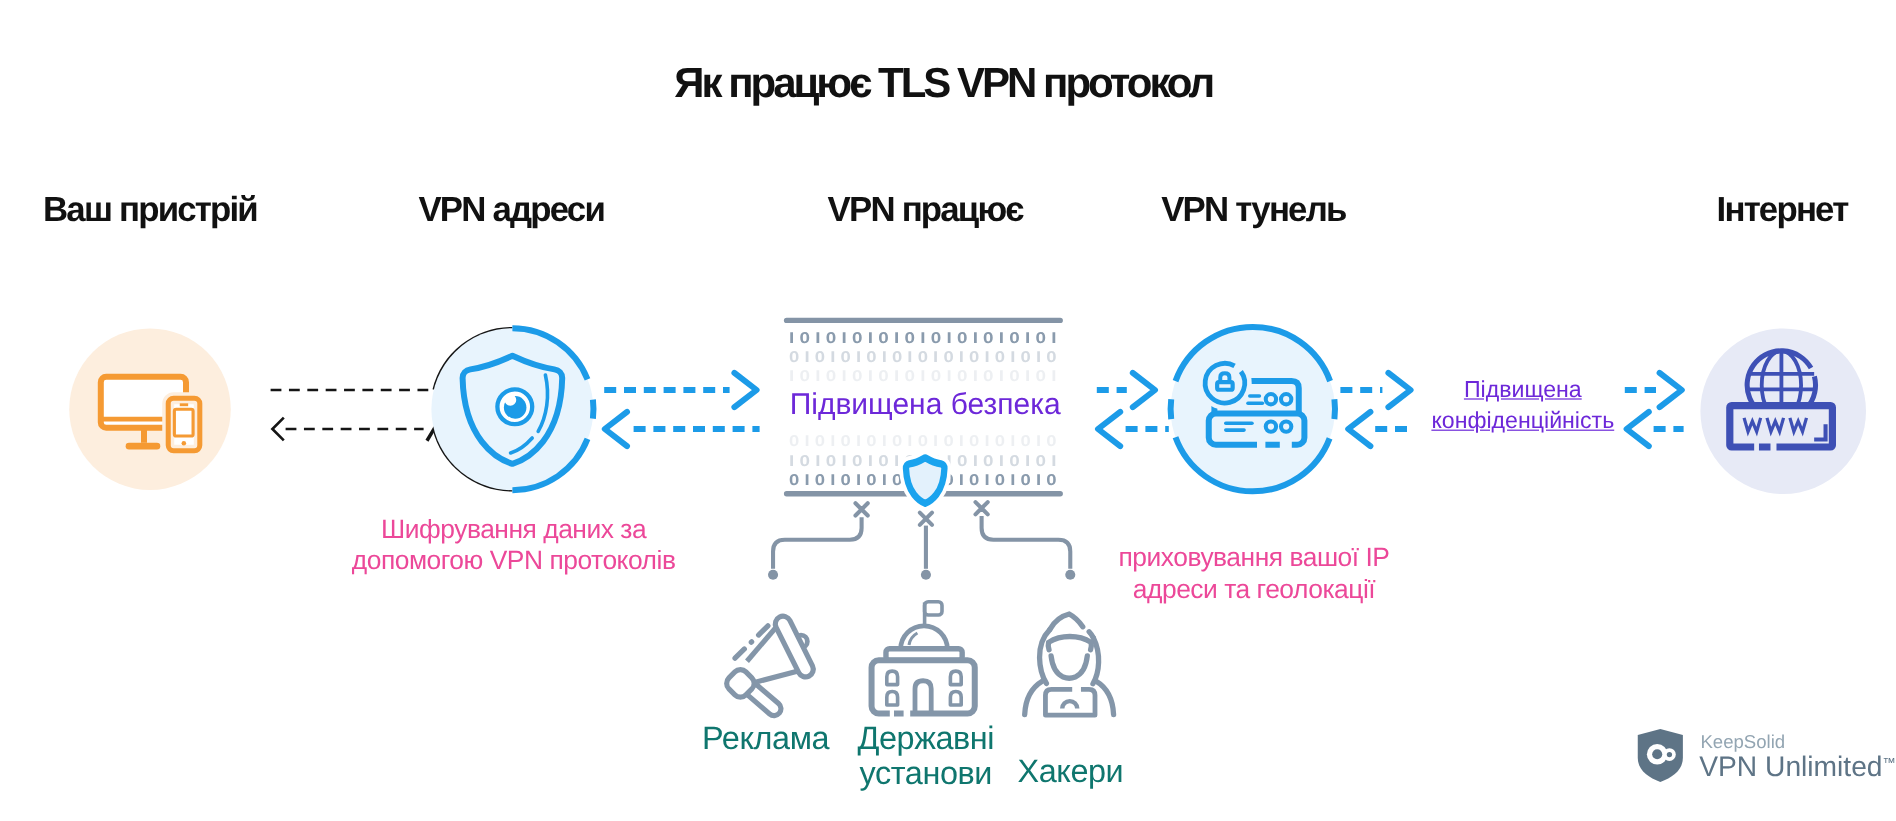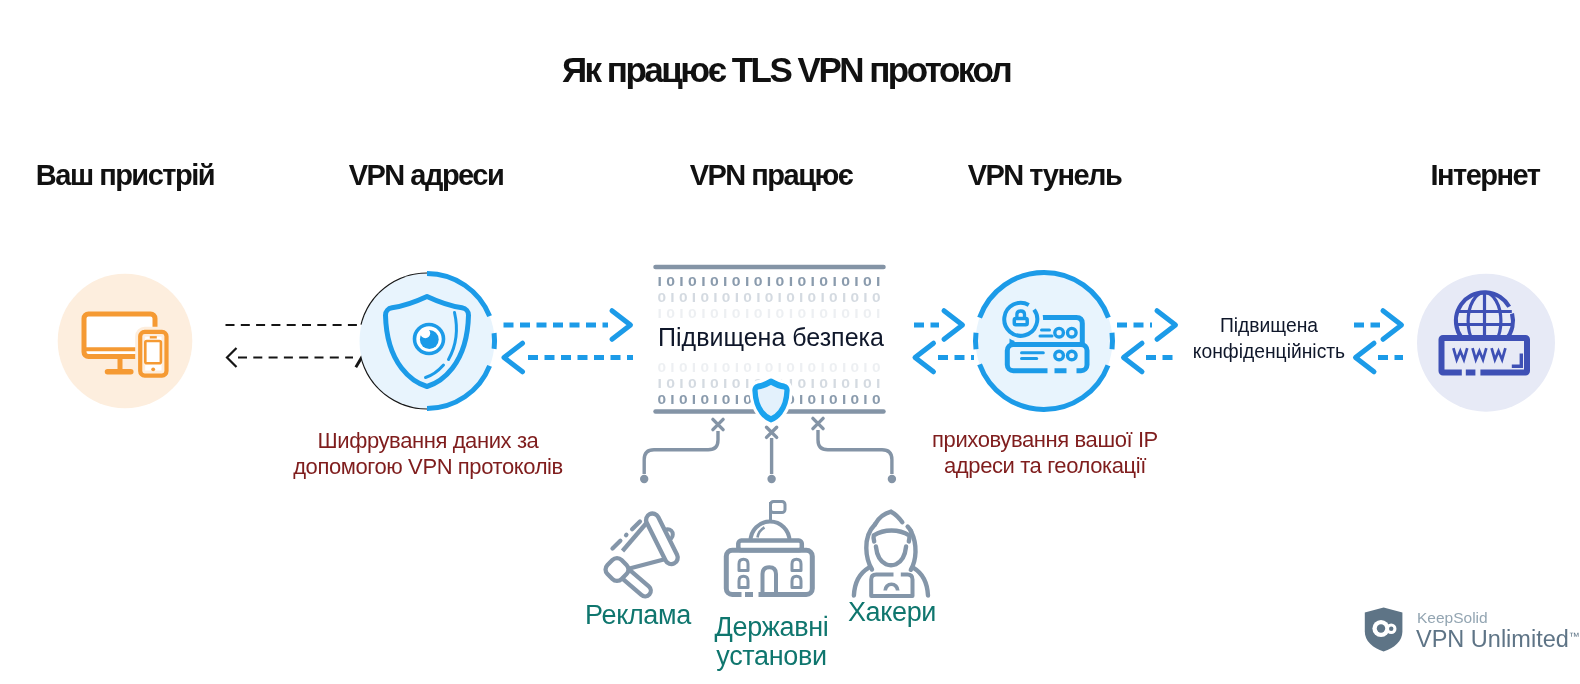--- a/index.html
+++ b/index.html
@@ -1,22 +1,22 @@
 <!DOCTYPE html>
 <html><head>
 <meta charset="utf-8">
 <style>
   html,body{margin:0;padding:0;}
   body{width:1580px;height:684px;background:#ffffff;font-family:"Liberation Sans",sans-serif;position:relative;overflow:hidden;}
   .t{position:absolute;text-align:center;}
   .title{left:-4px;width:1580px;top:53px;font-size:35px;letter-spacing:-2.5px;line-height:34px;font-weight:bold;color:#111;}
   .hdr{top:161px;font-size:29px;letter-spacing:-1.5px;line-height:28px;font-weight:bold;color:#111;width:300px;}
-  .cap{font-size:22px;letter-spacing:-0.4px;color:#7f1d1d;line-height:26px;width:300px;}
+  .cap{font-size:22px;letter-spacing:-0.4px;color:#ec4899;line-height:26px;width:300px;}
   .lbl{font-size:27px;letter-spacing:-0.35px;color:#0f766e;line-height:29.4px;width:200px;}
-  .blue{color:#0f172a;}
+  .blue{color:#6d28d9;}
 </style>
 </head>
 <body>
 <svg width="1580" height="684" viewBox="0 0 1580 684" style="position:absolute;left:0;top:0;">
 
   <g>
     <circle cx="125" cy="341" r="67.3" fill="#fdeede"></circle>
     <g stroke="#f59a33" fill="none">
       <rect x="84" y="314" width="71" height="42.5" rx="4.5" stroke-width="5" fill="#ffffff"></rect>
       <line x1="84" y1="349.3" x2="140" y2="349.3" stroke-width="4"></line>
@@ -228,17 +228,17 @@
 </svg>
 
 <div class="t title">Як працює TLS VPN протокол</div>
 <div class="t hdr" style="left:-25px;">Ваш пристрій</div>
 <div class="t hdr" style="left:276px;">VPN адреси</div>
 <div class="t hdr" style="left:621px;">VPN працює</div>
 <div class="t hdr" style="left:894.5px;">VPN тунель</div>
 <div class="t hdr" style="left:1335px;">Інтернет</div>
 <div class="t blue" style="left:621px;width:300px;top:322.5px;font-size:25px;">Підвищена безпека</div>
 <div class="t cap" style="left:278px;top:428px;">Шифрування даних за допомогою VPN протоколів</div>
-<div class="t cap" style="left:895px;top:427px;text-align:center;">приховування вашої IP<br>адреси та геолокації</div>
-<div class="t blue" style="left:1119px;width:300px;top:312.5px;font-size:19.3px;line-height:26.5px;">Підвищена<br>конфіденційність</div>
+<div class="t cap" style="left:895px;top:452px;text-align:center;">приховування вашої IP<br>адреси та геолокації</div>
+<div class="t blue" style="left:1119px;width:300px;top:312.5px;font-size:19.3px;line-height:26.5px;text-decoration:underline;">Підвищена<br>конфіденційність</div>
 <div class="t lbl" style="left:538px;top:600.5px;">Реклама</div>
-<div class="t lbl" style="left:671.5px;top:600.5px;margin-top:12px;">Державні<br>установи</div>
-<div class="t lbl" style="left:792px;top:598px;">Хакери</div>
+<div class="t lbl" style="left:671.5px;top:600.5px;">Державні<br>установи</div>
+<div class="t lbl" style="left:792px;top:629px;">Хакери</div>
 
 </body></html>

